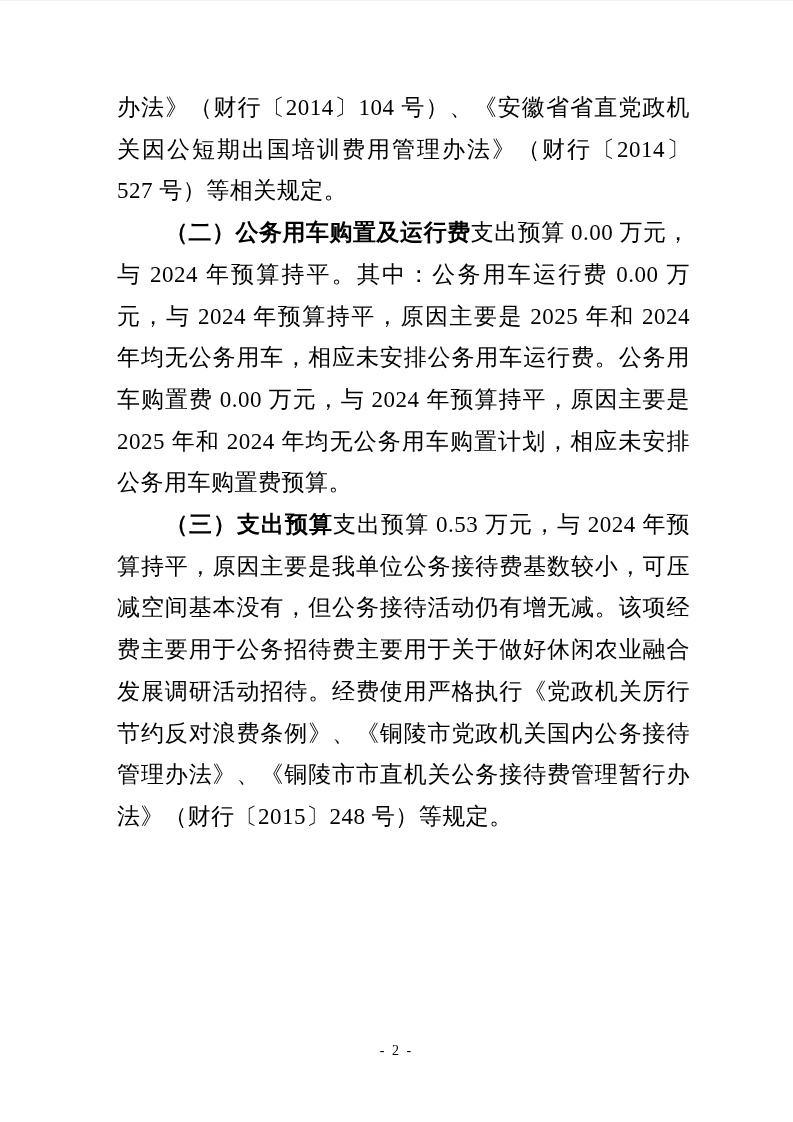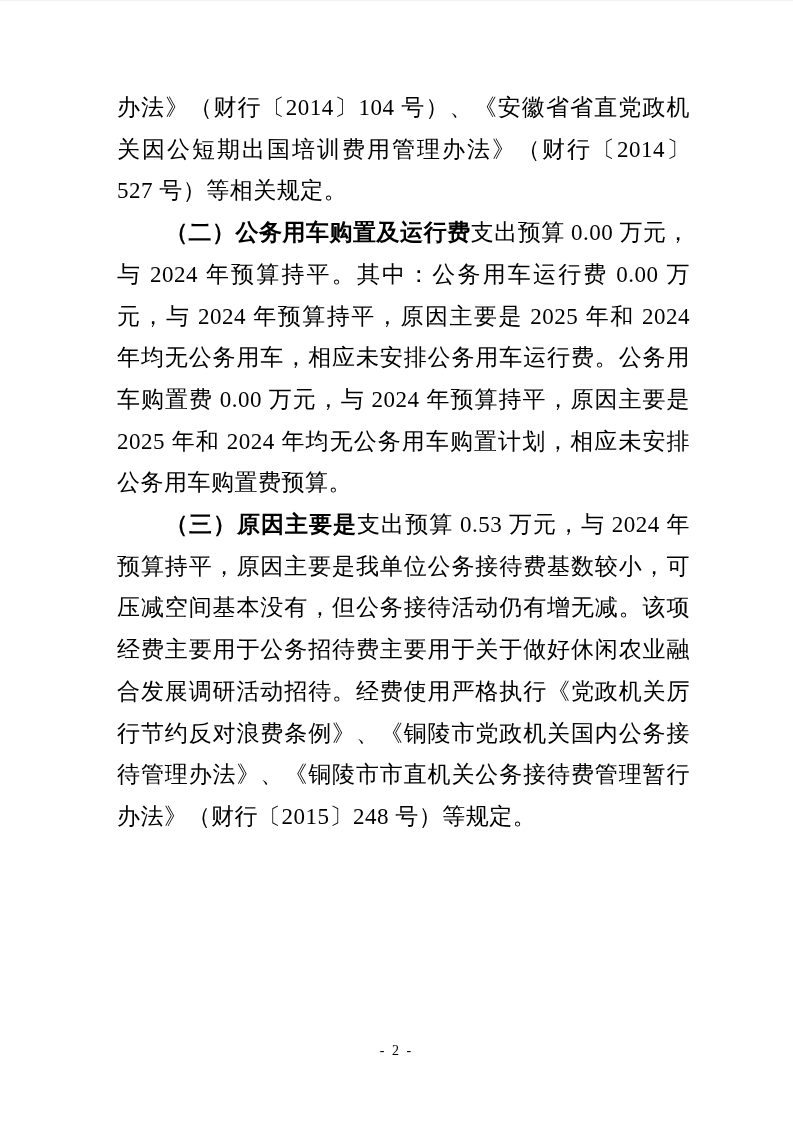--- a/index.html
+++ b/index.html
@@ -51,18 +51,18 @@
     color: #000000;
   }
 </style>
 </head>
 <body>
 
 <div class="page">
   <div class="doc-body">
       <p class="para"><span class="text-run">办法》（财行〔2014〕104 号）、《安徽省省直党政机关因公短期出国培训费用管理办法》（财行〔2014〕527 号）等相关规定。</span></p>
       <p class="para indent"><span class="bold-run">（二）公务用车购置及运行费</span><span class="text-run">支出预算 0.00 万元，与 2024 年预算持平。其中：公务用车运行费 0.00 万元，与 2024 年预算持平，原因主要是 2025 年和 2024 年均无公务用车，相应未安排公务用车运行费。公务用车购置费 0.00 万元，与 2024 年预算持平，原因主要是 2025 年和 2024 年均无公务用车购置计划，相应未安排公务用车购置费预算。</span></p>
-      <p class="para indent"><span class="bold-run">（三）原因主要是</span><span class="text-run">支出预算 0.53 万元，与 2024 年预算持平，原因主要是我单位公务接待费基数较小，可压减空间基本没有，但公务接待活动仍有增无减。该项经费主要用于公务招待费主要用于关于做好休闲农业融合发展调研活动招待。经费使用严格执行《党政机关厉行节约反对浪费条例》、《铜陵市党政机关国内公务接待管理办法》、《铜陵市市直机关公务接待费管理暂行办法》（财行〔2015〕248 号）等规定。</span></p>
+      <p class="para indent"><span class="bold-run">（三）支出预算</span><span class="text-run">支出预算 0.53 万元，与 2024 年预算持平，原因主要是我单位公务接待费基数较小，可压减空间基本没有，但公务接待活动仍有增无减。该项经费主要用于公务招待费主要用于关于做好休闲农业融合发展调研活动招待。经费使用严格执行《党政机关厉行节约反对浪费条例》、《铜陵市党政机关国内公务接待管理办法》、《铜陵市市直机关公务接待费管理暂行办法》（财行〔2015〕248 号）等规定。</span></p>
     </div>
   <div class="page-footer">
     <span class="page-number">- 2 -</span>
   </div>
 </div>
 
 </body></html>

